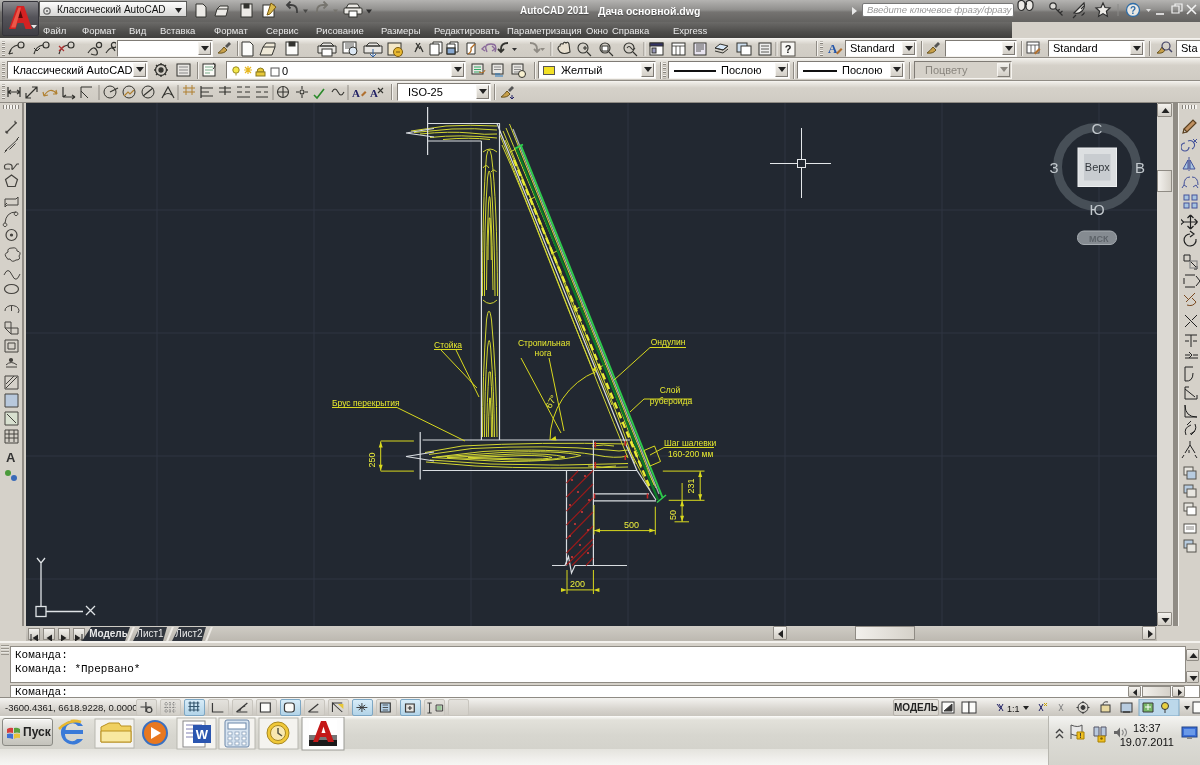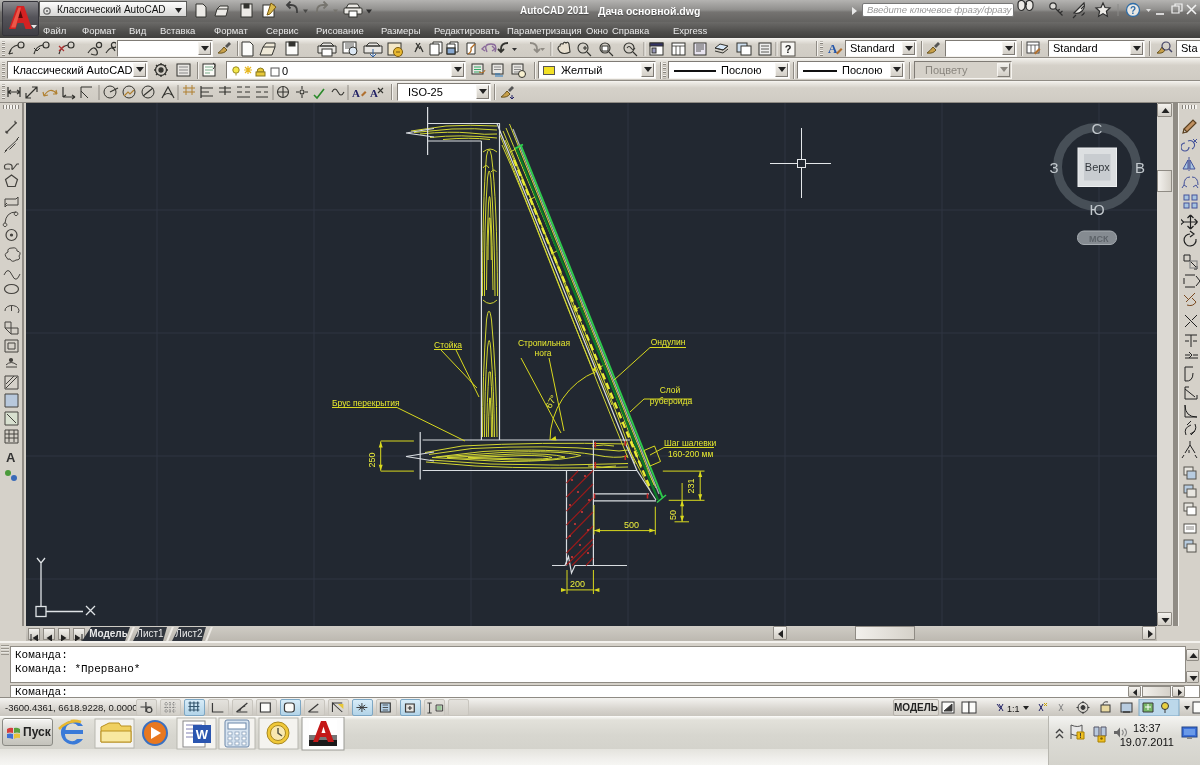--- a/index.html
+++ b/index.html
@@ -1,21 +1,21 @@
 <!DOCTYPE html>
 <html><head><meta charset="utf-8">
 <style>
 *{margin:0;padding:0;box-sizing:border-box}
 html,body{width:1200px;height:765px;overflow:hidden}
 body{font-family:"Liberation Sans",sans-serif;position:relative;background:#d5d1c9}
 #root{position:absolute;left:0;top:0;width:1200px;height:765px}
 .abs{position:absolute}
 
 #titlebar{left:0;top:0;width:1200px;height:22px;background:linear-gradient(#b4b3b1,#908f8d 45%,#757371 55%,#636260)}
-#menubar{left:0;top:22px;width:1200px;height:16px;background:linear-gradient(#6b6a68,#4f4e4c 60%,#403f3d)}
+#menubar{left:0;top:22px;width:1012px;height:16px;background:linear-gradient(#6b6a68,#4f4e4c 60%,#403f3d)}
 #menubar span{color:#e9e9e9;font-size:9.5px;position:absolute;top:3px}
 #applogo{left:2px;top:1px;width:37px;height:35px;background:linear-gradient(#8a898d,#55545a 45%,#403f45);border:1px solid #35343a;border-radius:2px}
 #wsbox{left:39px;top:1px;width:148px;height:16px;background:linear-gradient(#fdfdfd,#d8d7d5);border:1px solid #5a5a58;color:#111;font-size:10px;line-height:15px;padding-left:17px;white-space:nowrap;overflow:hidden}
 #titletext{left:520px;top:5px;color:#fff;font-size:10px;font-weight:bold;text-shadow:0 1px 1px #444}
 #searchbox{left:862px;top:3px;width:152px;height:14px;background:#fff;border:1px solid #777;color:#9a9a9a;font-style:italic;font-size:9.5px;line-height:12px;padding-left:4px;border-radius:2px;white-space:nowrap;overflow:hidden}
 
 .tbrow{left:0;width:1200px;background:linear-gradient(#efede8,#d5d1c9 30%,#cfcbc3);border-top:1px solid #f4f2ee;border-bottom:1px solid #8f8b84}
 #row1{top:38px;height:20px}
 #row2{top:58px;height:23px}
 #row3{top:81px;height:22px}

